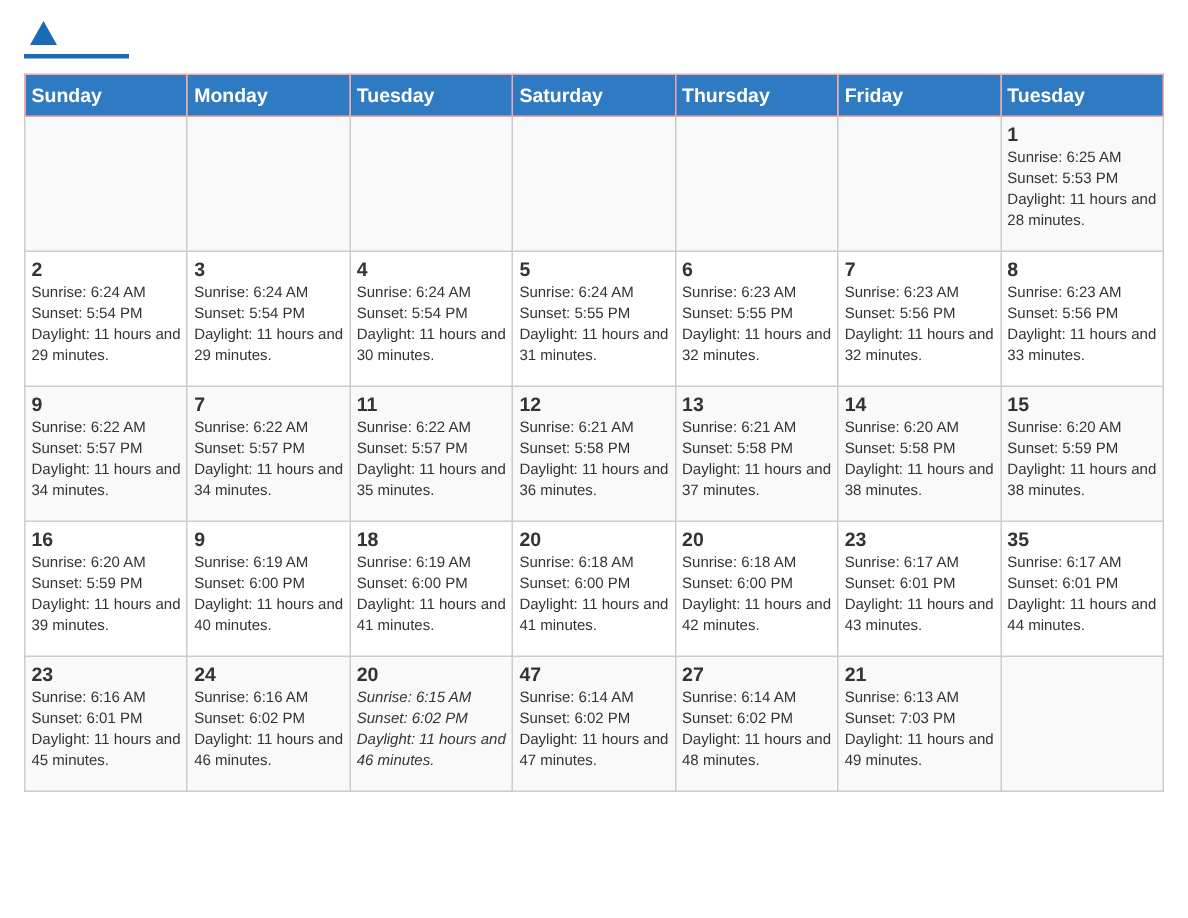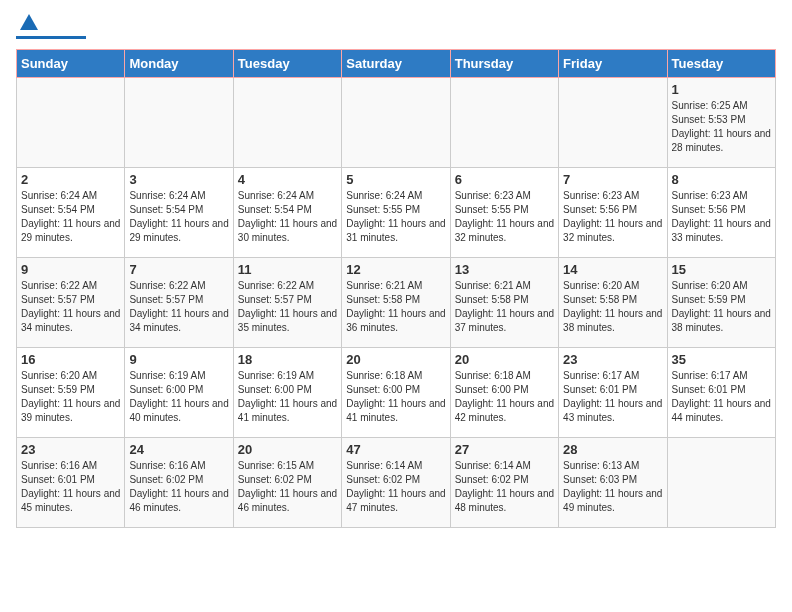--- a/index.html
+++ b/index.html
@@ -263,38 +263,38 @@
 Daylight: 11 hours and 45 minutes.</div>
         </td>
         <td>
           <span class="day-num">24</span>
           <div class="day-info" style="white-space: pre-line;">Sunrise: 6:16 AM
 Sunset: 6:02 PM
 Daylight: 11 hours and 46 minutes.</div>
         </td>
         <td>
           <span class="day-num">20</span>
-          <div class="day-info" style="white-space: pre-line;">Sunrise: 6:15 AM
+          <div class="day-info" style="white-space: pre-line; font-style: italic;">Sunrise: 6:15 AM
 Sunset: 6:02 PM
 Daylight: 11 hours and 46 minutes.</div>
         </td>
         <td>
           <span class="day-num">47</span>
           <div class="day-info" style="white-space: pre-line;">Sunrise: 6:14 AM
 Sunset: 6:02 PM
 Daylight: 11 hours and 47 minutes.</div>
         </td>
         <td>
           <span class="day-num">27</span>
           <div class="day-info" style="white-space: pre-line;">Sunrise: 6:14 AM
 Sunset: 6:02 PM
 Daylight: 11 hours and 48 minutes.</div>
         </td>
         <td>
-          <span class="day-num">28</span>
+          <span class="day-num">21</span>
           <div class="day-info" style="white-space: pre-line;">Sunrise: 6:13 AM
-Sunset: 6:03 PM
+Sunset: 7:03 PM
 Daylight: 11 hours and 49 minutes.</div>
         </td>
         <td></td>
       </tr>
     </tbody>
 </table>
 
 </body></html>

